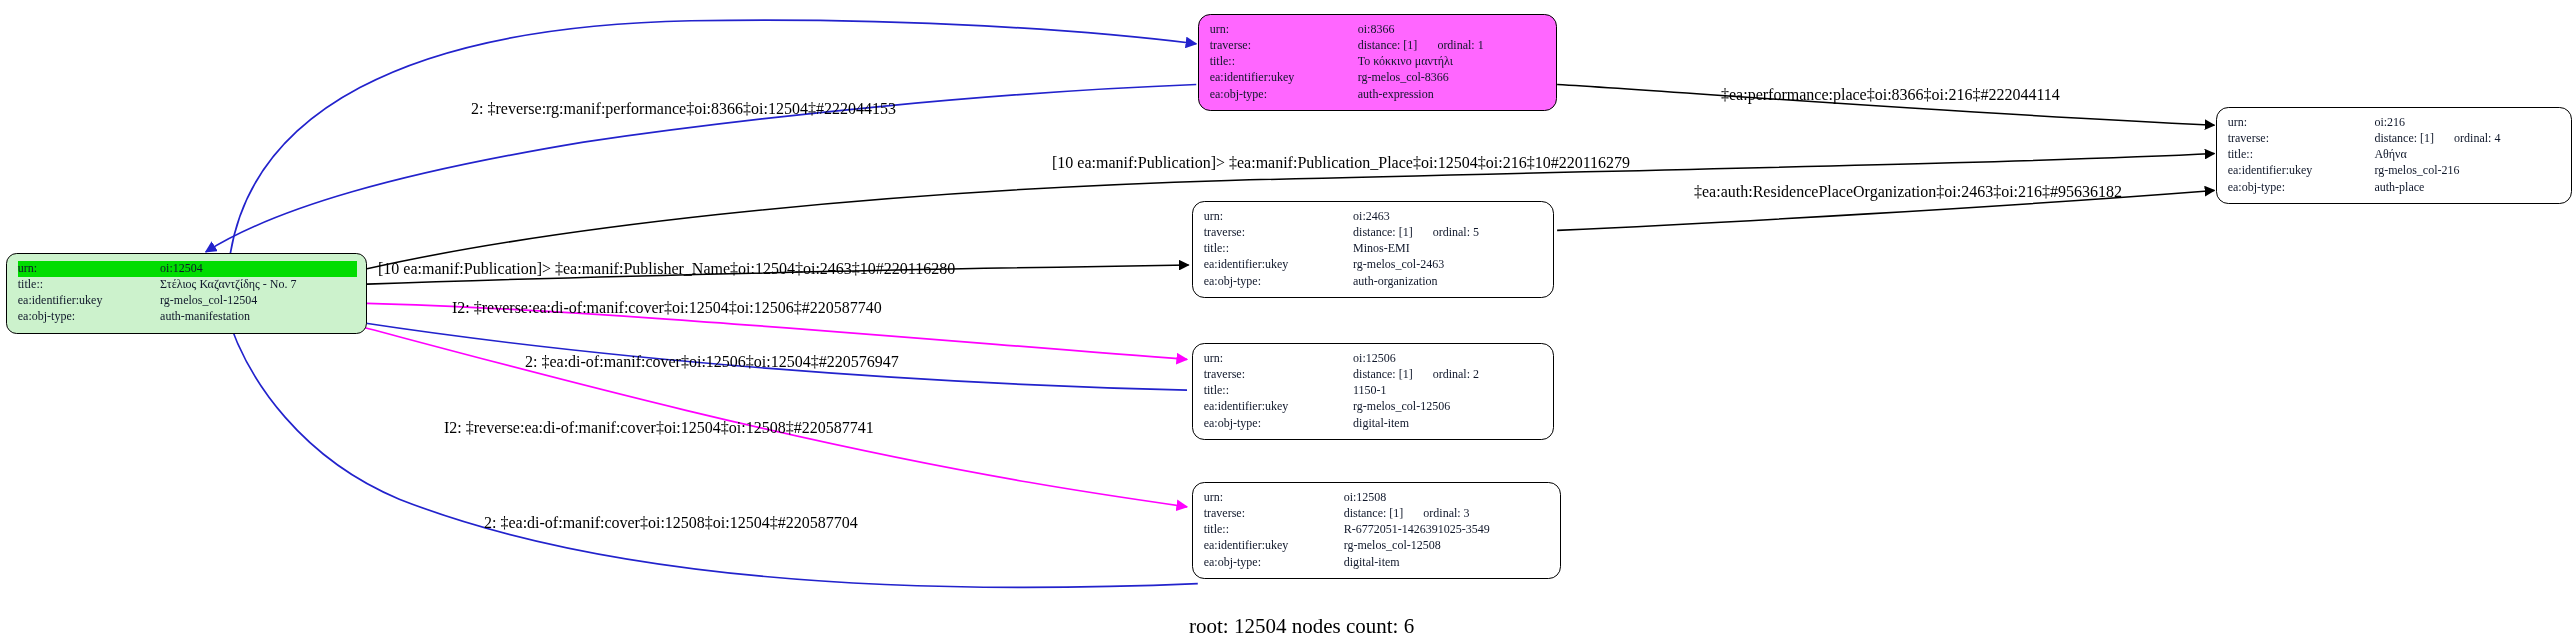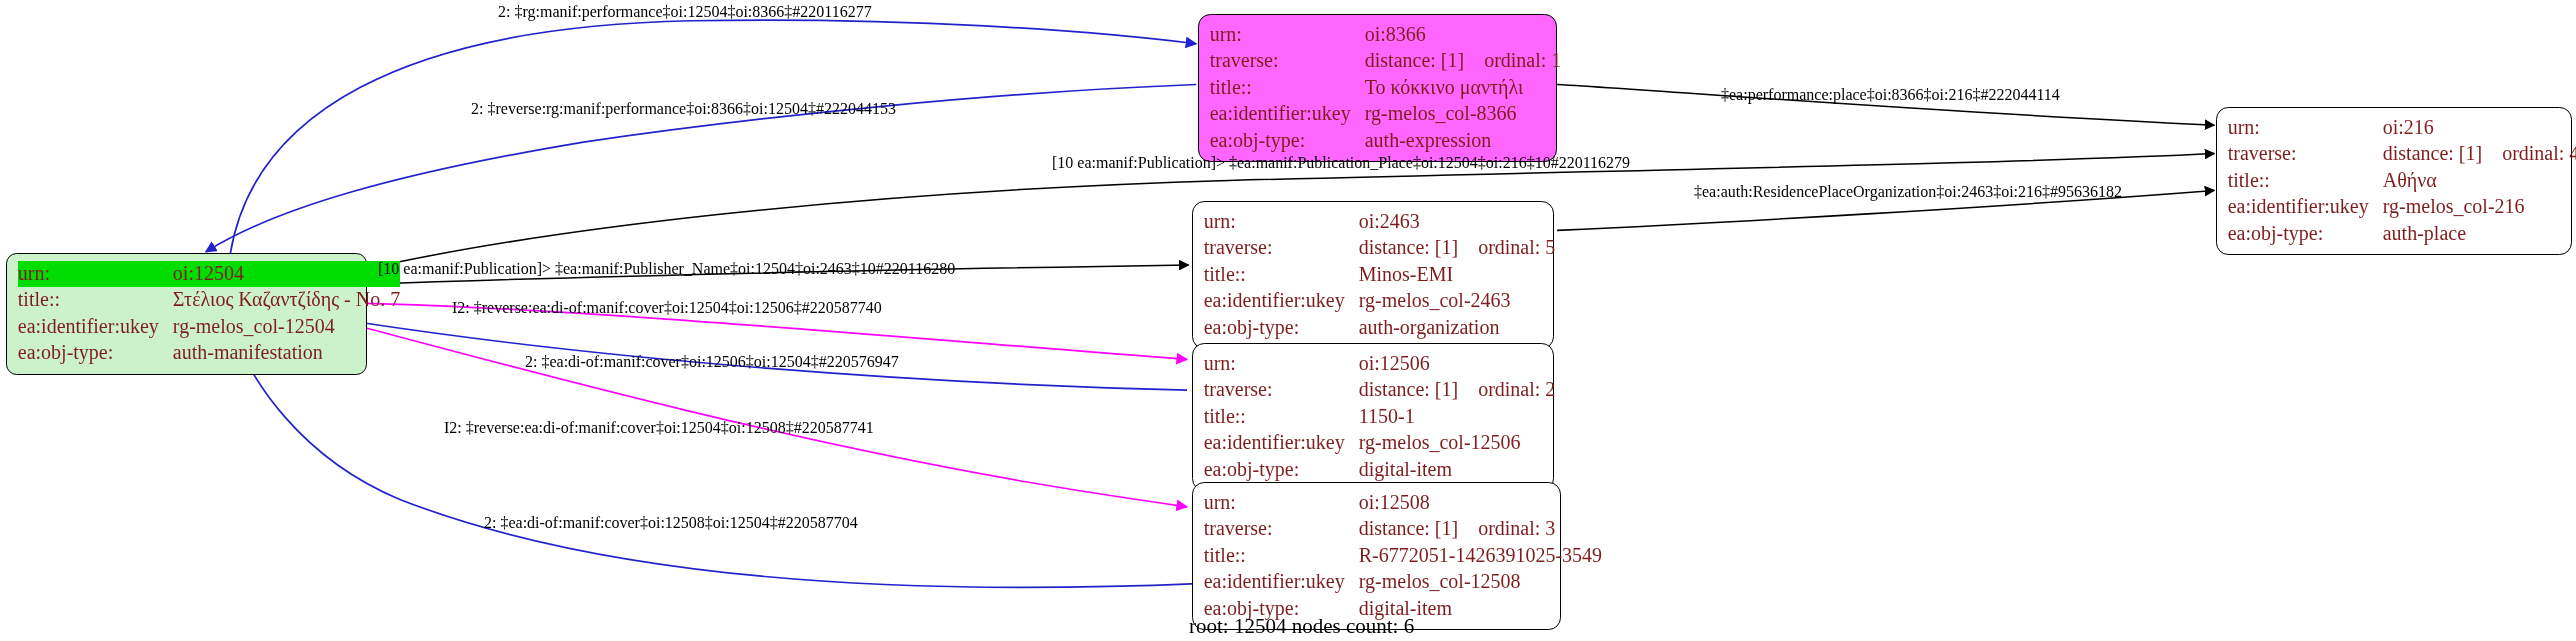--- a/index.html
+++ b/index.html
@@ -40,23 +40,23 @@
   }
   .node.expr-node {
     background: #ff66ff;
   }
   .node table {
     border-collapse: collapse;
     width: 100%;
   }
   .node td {
     font-family: "Liberation Serif", "DejaVu Serif", serif;
-    font-size: 20px;
+    font-size: 12px;
     line-height: 1.28;
-    color: #7f1d1d;
+    color: #0f172a;
     white-space: nowrap;
     padding: 0 0 0.8px 0;
     vertical-align: baseline;
   }
   .node td.key {
     padding-right: 14px;
   }
   .node.root-node td.hl {
     background: #00dd00;
   }
@@ -281,21 +281,20 @@
         <td class="val">rg-melos_col-12508</td>
       </tr>
       <tr>
         <td class="key">ea:obj-type:</td>
         <td class="val">digital-item</td>
       </tr>
     </tbody>
       </table>
   </div>
 
-  <div class="edge-label" style="left:498px; top:3.1px;">2: ‡rg:manif:performance‡oi:12504‡oi:8366‡#220116277</div>
 
   <div class="edge-label" style="left:471px; top:100px;">2: ‡reverse:rg:manif:performance‡oi:8366‡oi:12504‡#222044153</div>
 
   <div class="edge-label" style="left:1052px; top:154px;">[10 ea:manif:Publication]&gt; ‡ea:manif:Publication_Place‡oi:12504‡oi:216‡10#220116279</div>
 
   <div class="edge-label" style="left:1721px; top:86px;">‡ea:performance:place‡oi:8366‡oi:216‡#222044114</div>
 
   <div class="edge-label" style="left:1694px; top:183px;">‡ea:auth:ResidencePlaceOrganization‡oi:2463‡oi:216‡#95636182</div>
 
   <div class="edge-label" style="left:378px; top:260px;">[10 ea:manif:Publication]&gt; ‡ea:manif:Publisher_Name‡oi:12504‡oi:2463‡10#220116280</div>

